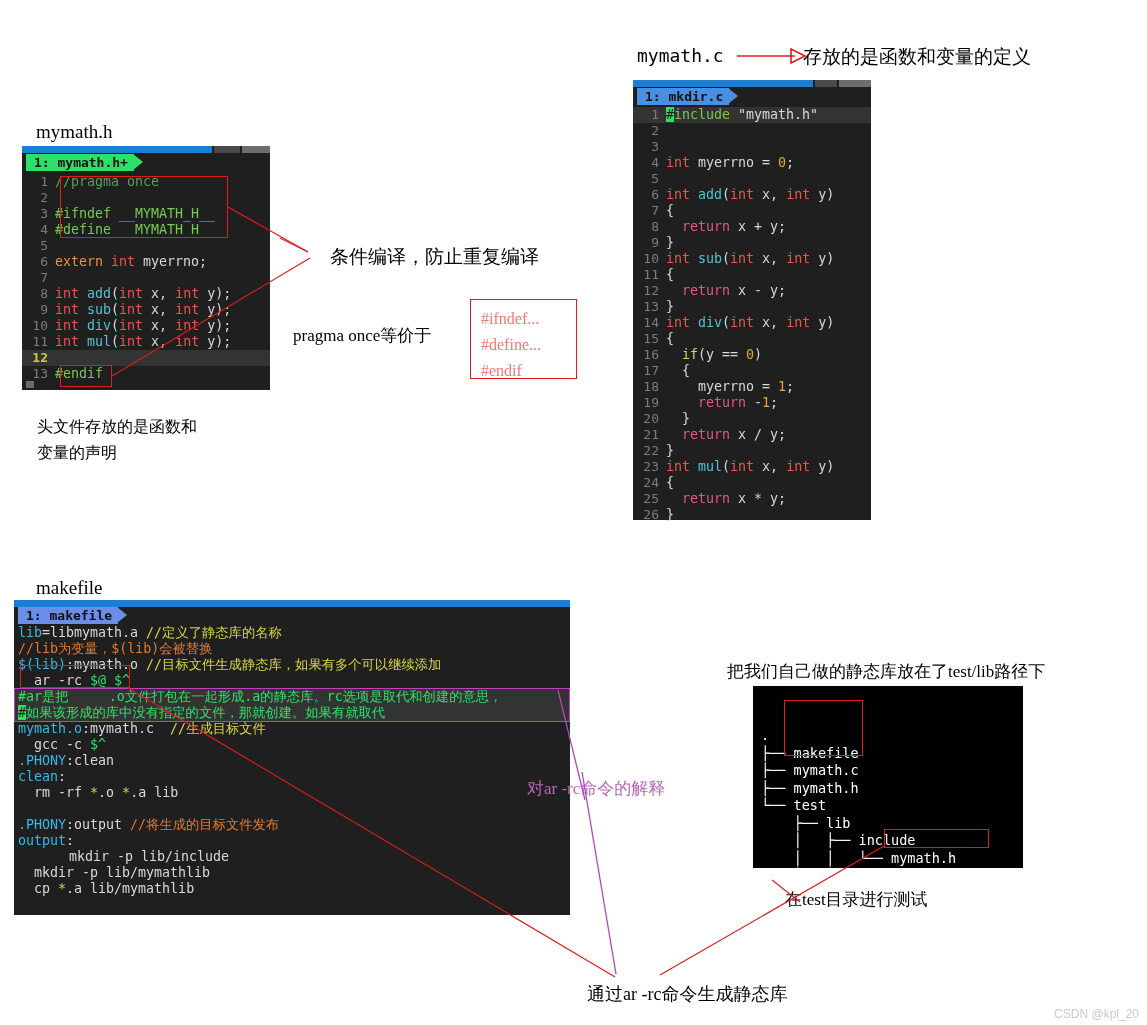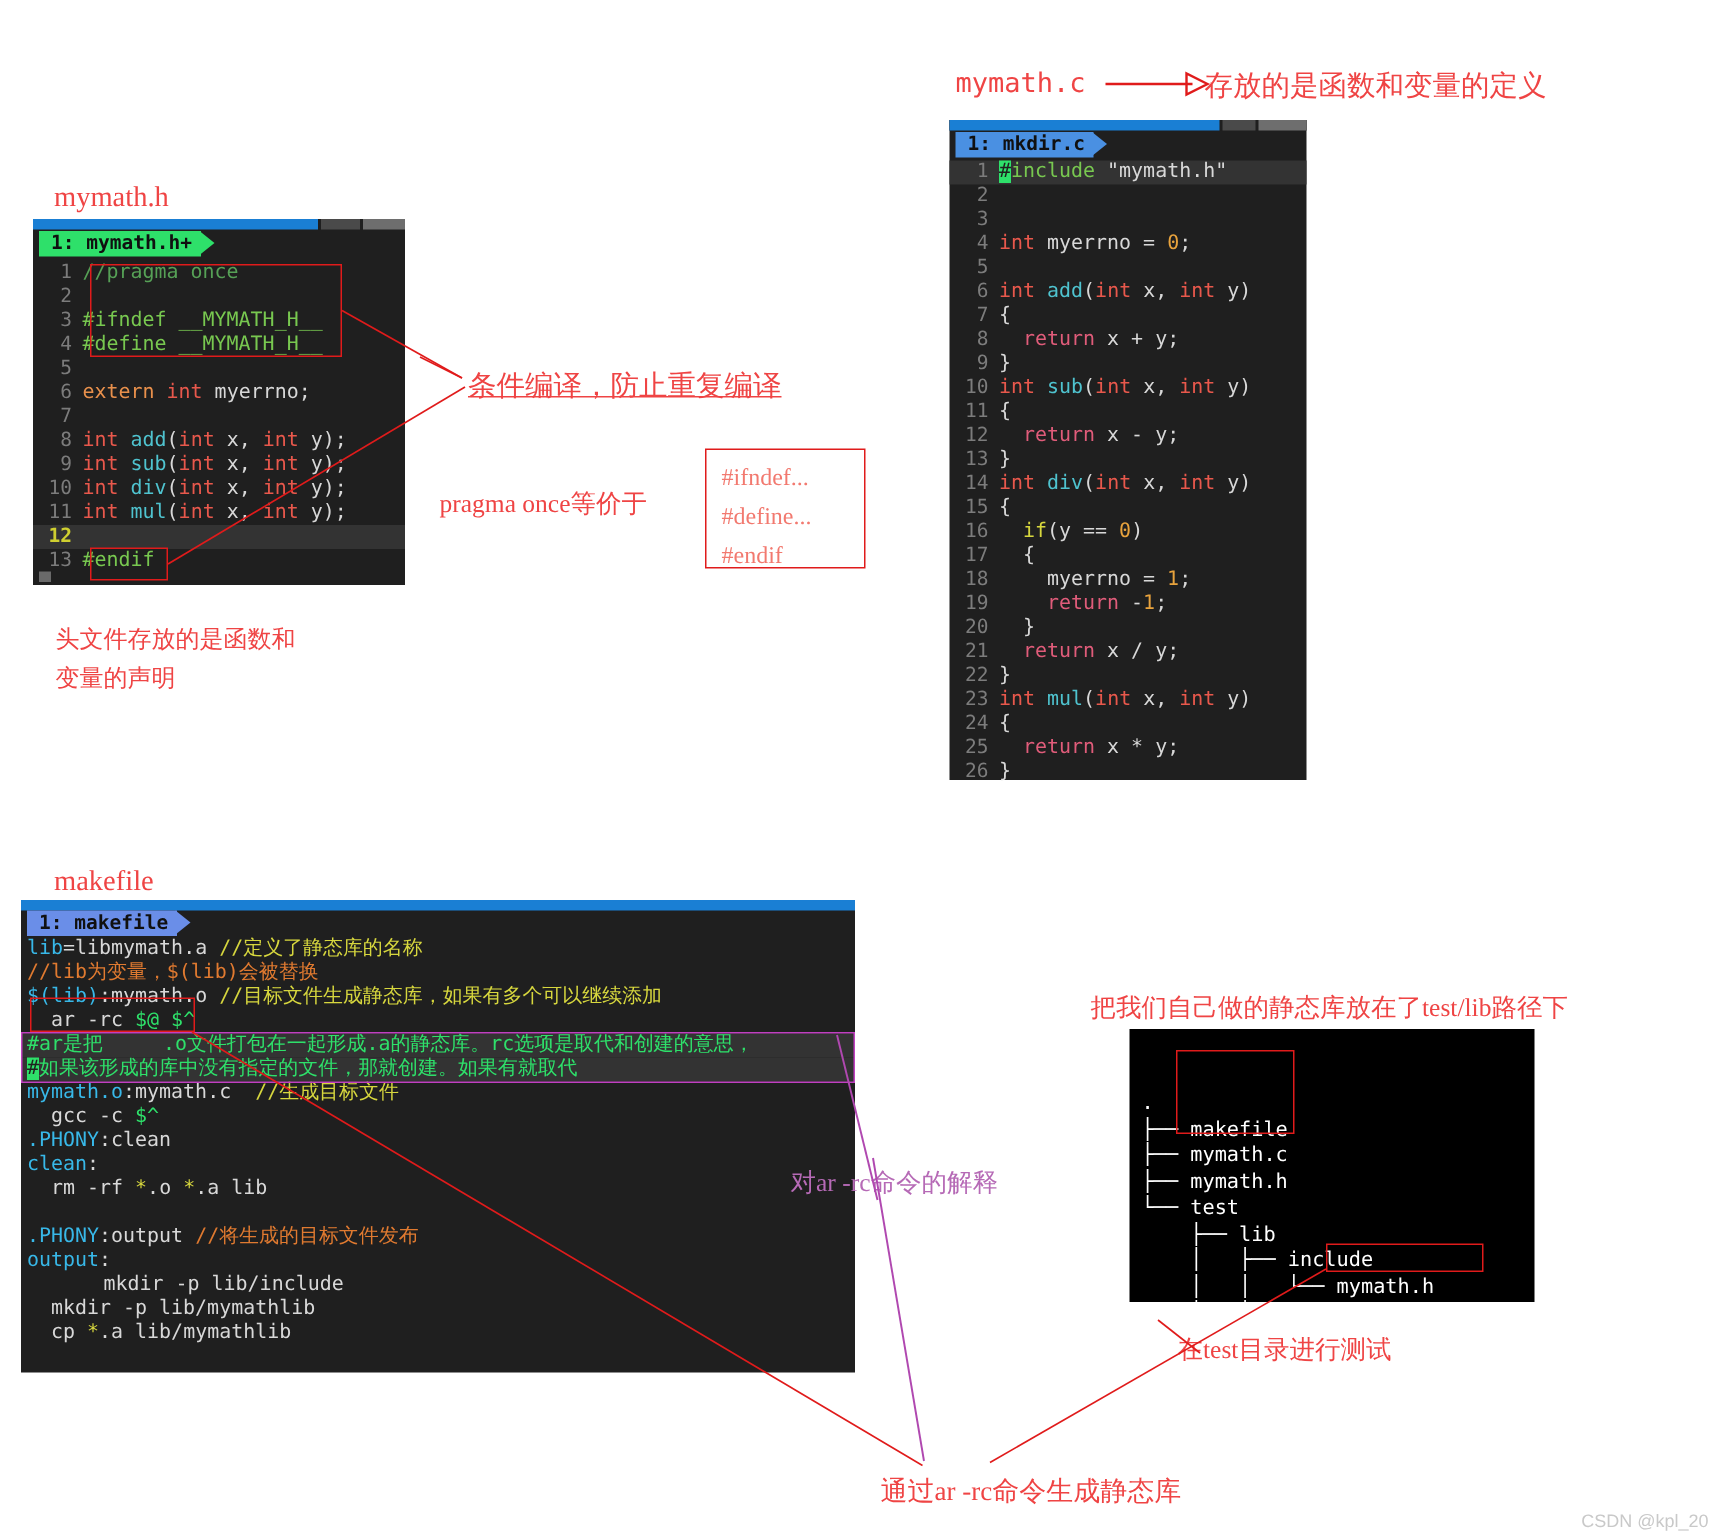--- a/index.html
+++ b/index.html
@@ -36,21 +36,21 @@
   .plain{color:#d8d8d8;}
   .ext{color:#e8904c;}
   .ylw{color:#d7d73e;}
   .grn{color:#2ee06a;}
   .cyn{color:#38b8e8;}
   .org{color:#e07a30;}
   .blk-cursor{background:#2ee06a;color:#1f1f1f;}
   
   .redbox{position:absolute;border:1.6px solid #e01b1b;box-sizing:border-box;}
   .magbox{position:absolute;border:1.6px solid #c040c0;box-sizing:border-box;}
-  .anno{position:absolute;color:#ef4444;font-family:"Liberation Serif",serif;}
+  .anno{position:absolute;color:#000000;font-family:"Liberation Serif",serif;}
   .anno-mag{position:absolute;color:#b66ab6;font-family:"Liberation Serif",serif;}
   .redtextbox{position:absolute;border:1.7px solid #e01b1b;box-sizing:border-box;
      color:#f2796f;font-family:"Liberation Serif",serif;font-size:16px;line-height:26px;
      padding:6px 10px;background:#fff;}
   svg.ov{position:absolute;left:0;top:0;width:1147px;height:1025px;pointer-events:none;}
   .wm{position:absolute;right:8px;bottom:4px;color:#c9c9c9;font-size:12px;
       font-family:"Liberation Sans",sans-serif;}
   .treepanel{background:#000000;color:#ffffff;font-family:"DejaVu Sans Mono",monospace;
      font-size:13.5px;line-height:17.5px;white-space:pre;}
 </style>
@@ -136,21 +136,21 @@
       <div class="row"><span class="ln">20</span><span class="plain">  }</span></div>
       <div class="row"><span class="ln">21</span><span class="ret">  return </span><span class="plain">x / y;</span></div>
       <div class="row"><span class="ln">22</span><span class="plain">}</span></div>
       <div class="row"><span class="ln">23</span><span class="kw">int </span><span class="fn">mul</span><span class="plain">(</span><span class="kw">int </span><span class="plain">x, </span><span class="kw">int </span><span class="plain">y)</span></div>
       <div class="row"><span class="ln">24</span><span class="plain">{</span></div>
       <div class="row"><span class="ln">25</span><span class="ret">  return </span><span class="plain">x * y;</span></div>
       <div class="row"><span class="ln">26</span><span class="plain">}</span></div>
     </div>
 </div>
 
-<div class="anno" style="left:312px;top:244px;font-size:19px;text-decoration:underline;">条件编译，防止重复编译</div>
+<div class="anno" style="left:330px;top:244px;font-size:19px;">条件编译，防止重复编译</div>
 <div class="anno" style="left:293px;top:324px;font-size:17px;">pragma once等价于</div>
 <div class="redtextbox" style="left:470px;top:299px;width:107px;height:80px;">
   <div>#ifndef...</div>
   <div>#define...</div>
   <div>#endif</div>
 </div>
 
 <div class="anno" style="left:36px;top:577px;font-size:19px;">makefile</div>
 
 <div class="abs editor" style="left:14px;top:600px;width:556px;height:315px;">

